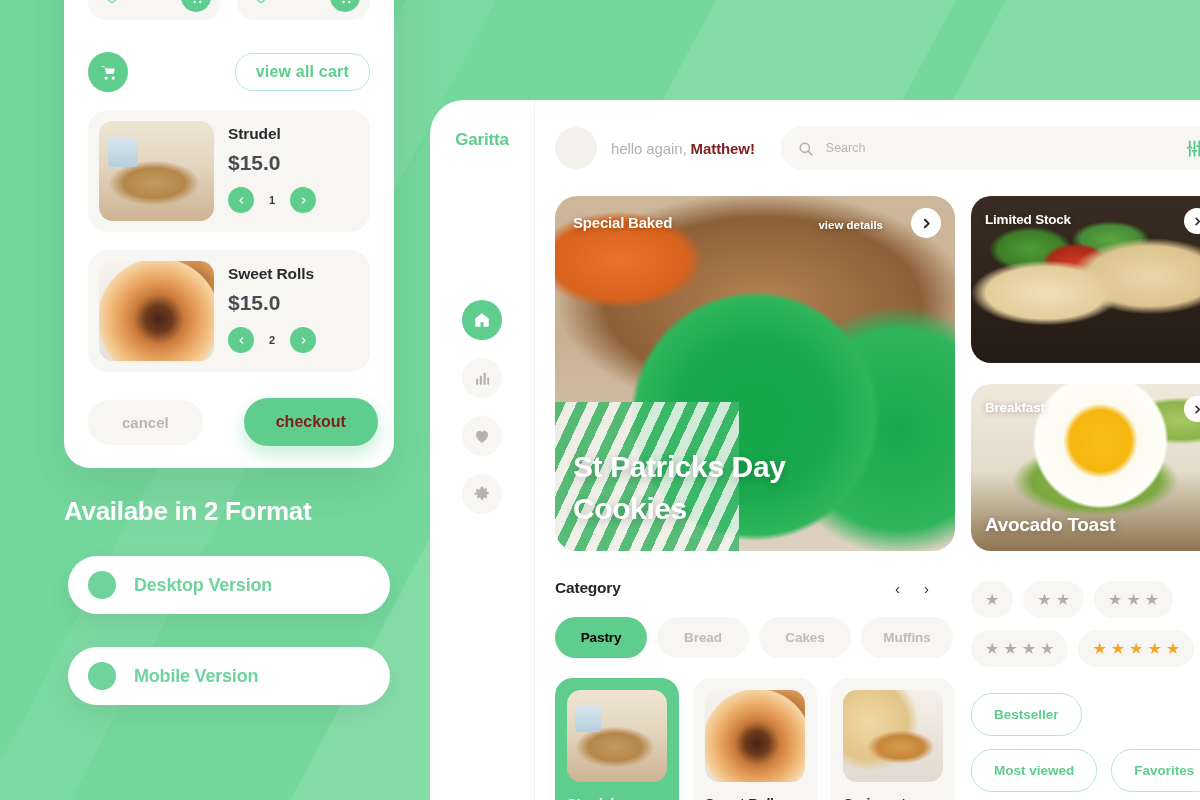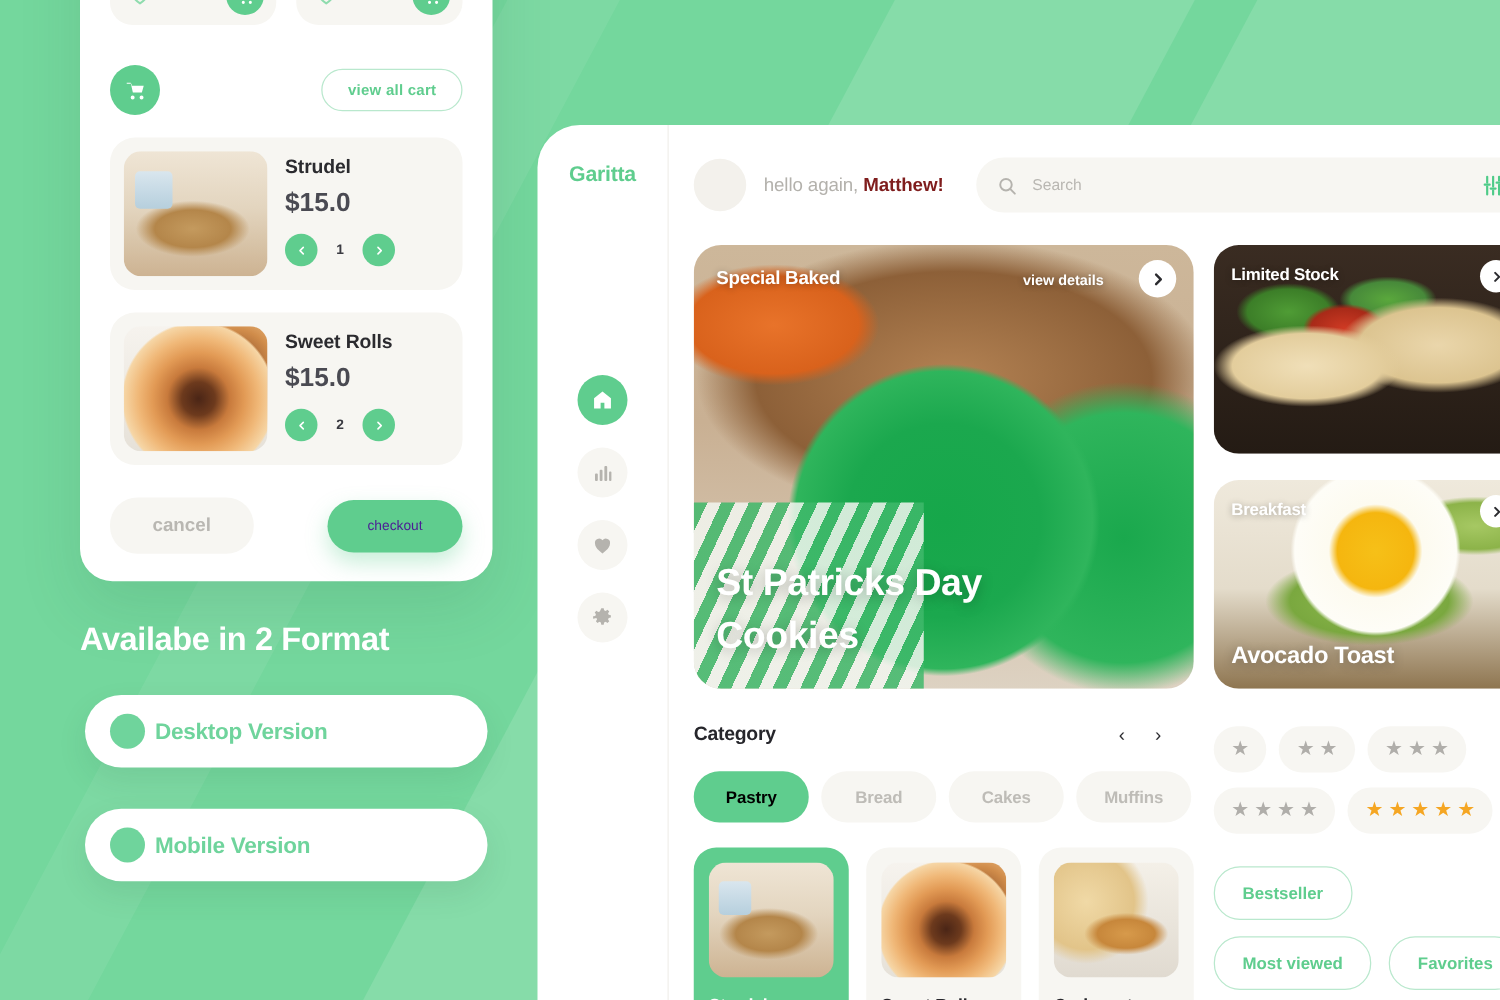--- a/index.html
+++ b/index.html
@@ -47,21 +47,21 @@
     margin-top: 32px;
   }
   .cart-fab {
     width: 40px; height: 40px; border-radius: 50%; background: #5fcd8e;
     display: flex; align-items: center; justify-content: center;
     border: none; cursor: pointer;
   }
   .cart-fab svg { width: 19px; height: 19px; color: #fff; }
   .view-all {
     border: 1.3px solid #b9e8cd; color: #5fcd8e; background: #fff;
-    border-radius: 18px; padding: 9px 20px; font-size: 12px;
+    border-radius: 18px; padding: 9px 20px; font-size: 16px;
     font-weight: 600; cursor: pointer; letter-spacing: .2px;
   }
 
   .cart-item {
     display: flex; gap: 14px; background: #f7f6f2; border-radius: 20px;
     padding: 11px; margin-top: 18px; align-items: flex-start;
   }
   .ci-thumb {
     width: 115px; height: 100px; border-radius: 14px; flex: 0 0 auto;
     overflow: hidden; position: relative;
@@ -81,34 +81,34 @@
   .cart-actions {
     display: flex; align-items: center; justify-content: space-between;
     margin-top: 26px;
     gap: 41px;
   }
   .btn-cancel {
     background: #f7f6f2; color: #b9b7b2; border: none; border-radius: 22px;
     padding: 14px 34px; font-size: 15px; font-weight: 600; cursor: pointer;
   }
   .btn-checkout {
-    background: #5fcd8e; color: #4c1d95; border: none; border-radius: 24px;
-    padding: 15px 32px; font-size: 11px; font-weight: 400; cursor: pointer;
+    background: #5fcd8e; color: #7f1d1d; border: none; border-radius: 24px;
+    padding: 15px 32px; font-size: 16px; font-weight: 700; cursor: pointer;
     box-shadow: 0 8px 18px rgba(95,205,142,.35);
   }
 
   
   .format-title {
     position: absolute; left: 64px; top: 496px; color: #fff;
     font-size: 26px; font-weight: 700; letter-spacing: -.3px; z-index: 6;
   }
   .fmt-card {
     position: absolute; left: 68px; width: 322px; height: 58px;
     background: #fff; border-radius: 29px; display: flex; align-items: center;
-    gap: 8px; padding-left: 20px; z-index: 6; cursor: pointer;
+    gap: 18px; padding-left: 20px; z-index: 6; cursor: pointer;
     box-shadow: 0 10px 24px rgba(40,90,60,0.10);
   }
   .fmt-1 { top: 556px; }
   .fmt-2 { top: 647px; }
   .fmt-dot { width: 28px; height: 28px; border-radius: 50%; background: #6fd49c; flex: 0 0 auto; }
   .fmt-label { color: #6fd49c; font-size: 18px; font-weight: 700; letter-spacing: -.2px; }
 
   
   .app {
     position: absolute; left: 430px; top: 100px; width: 790px; height: 730px;

